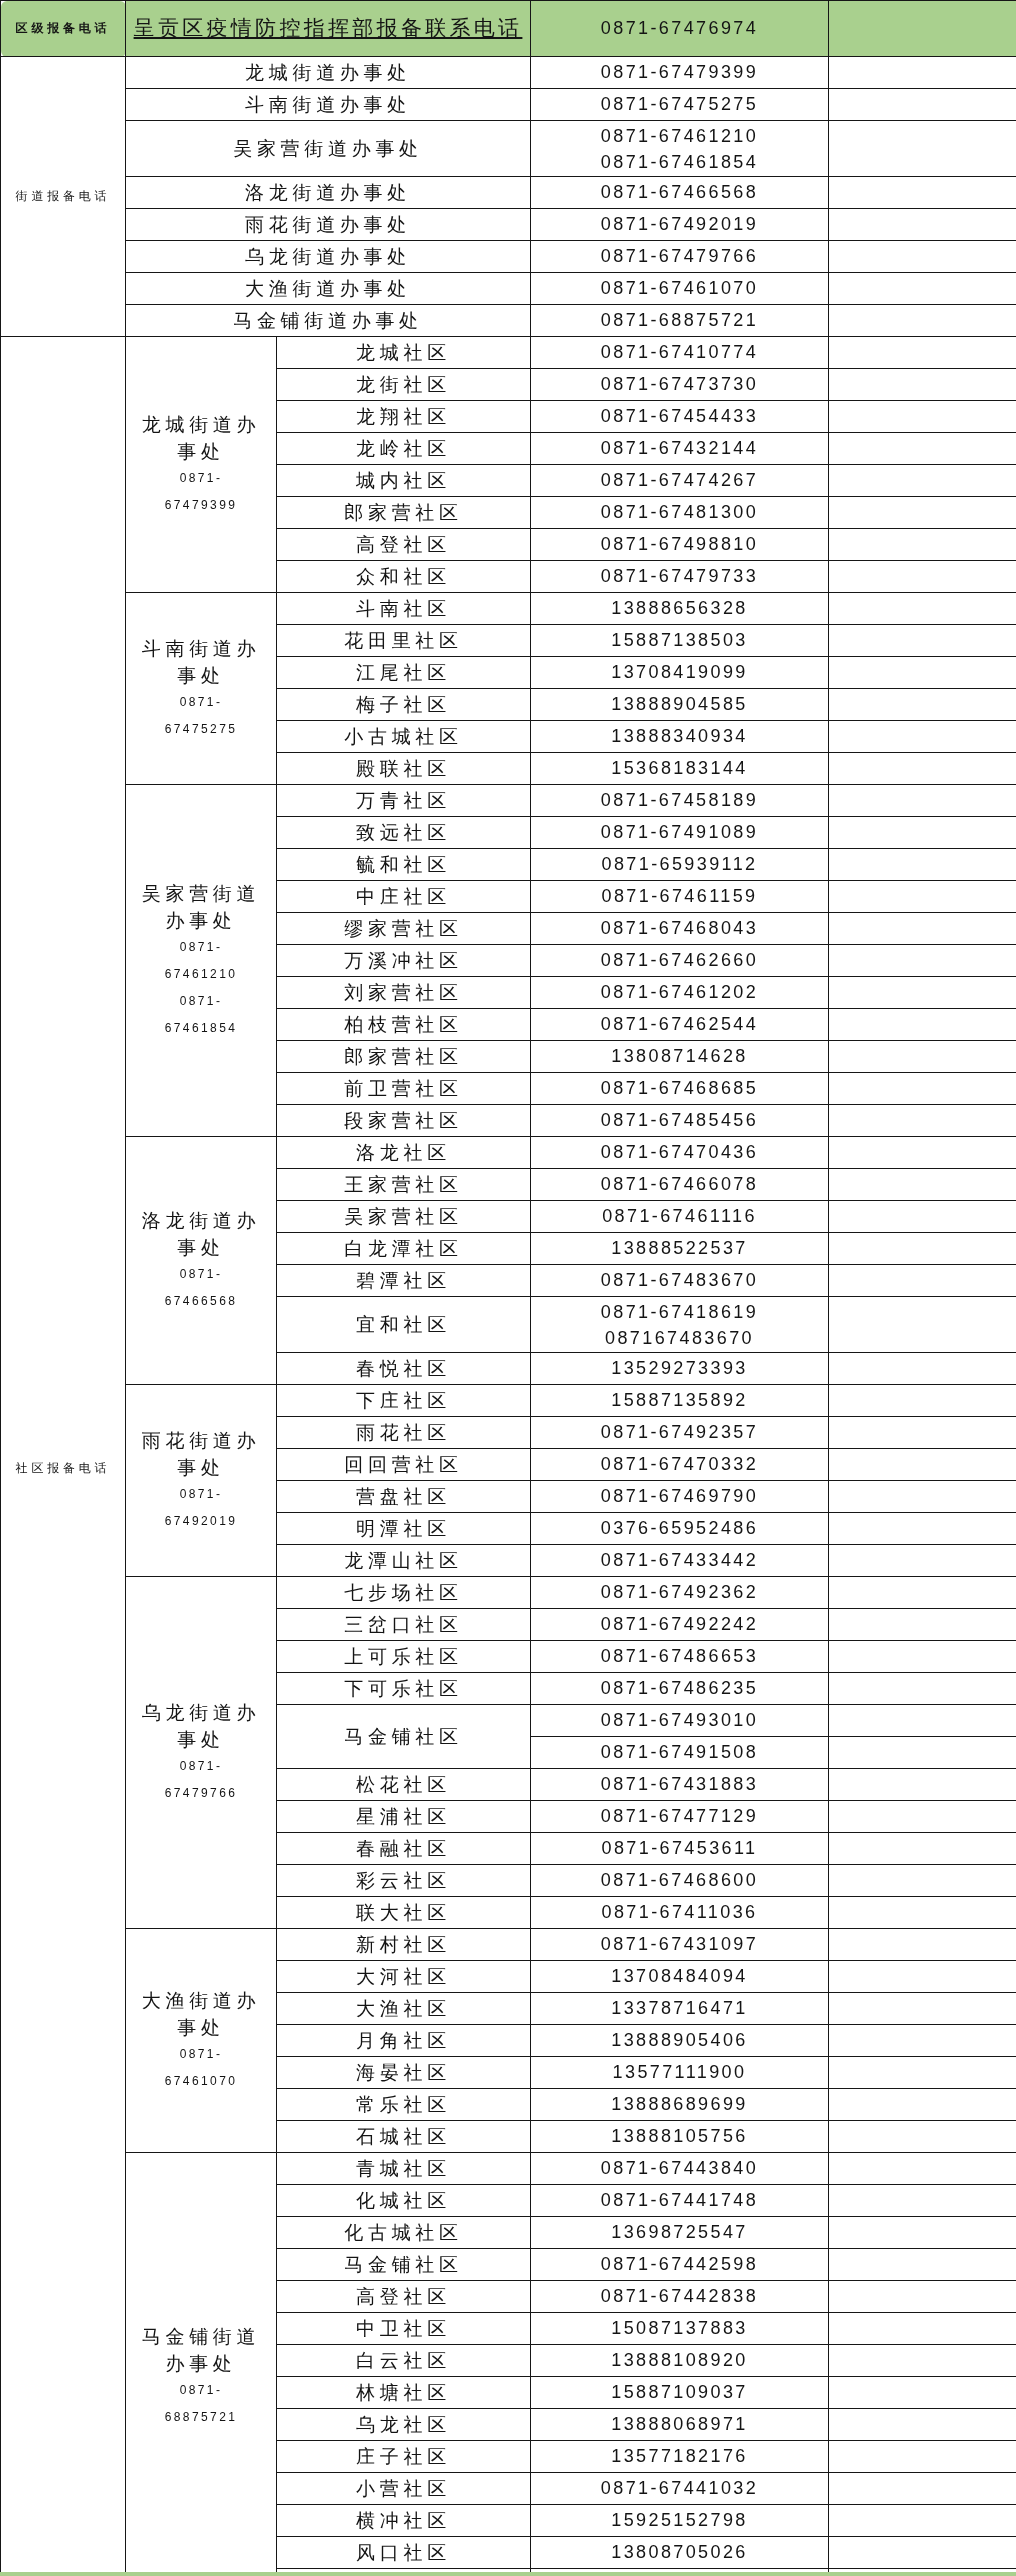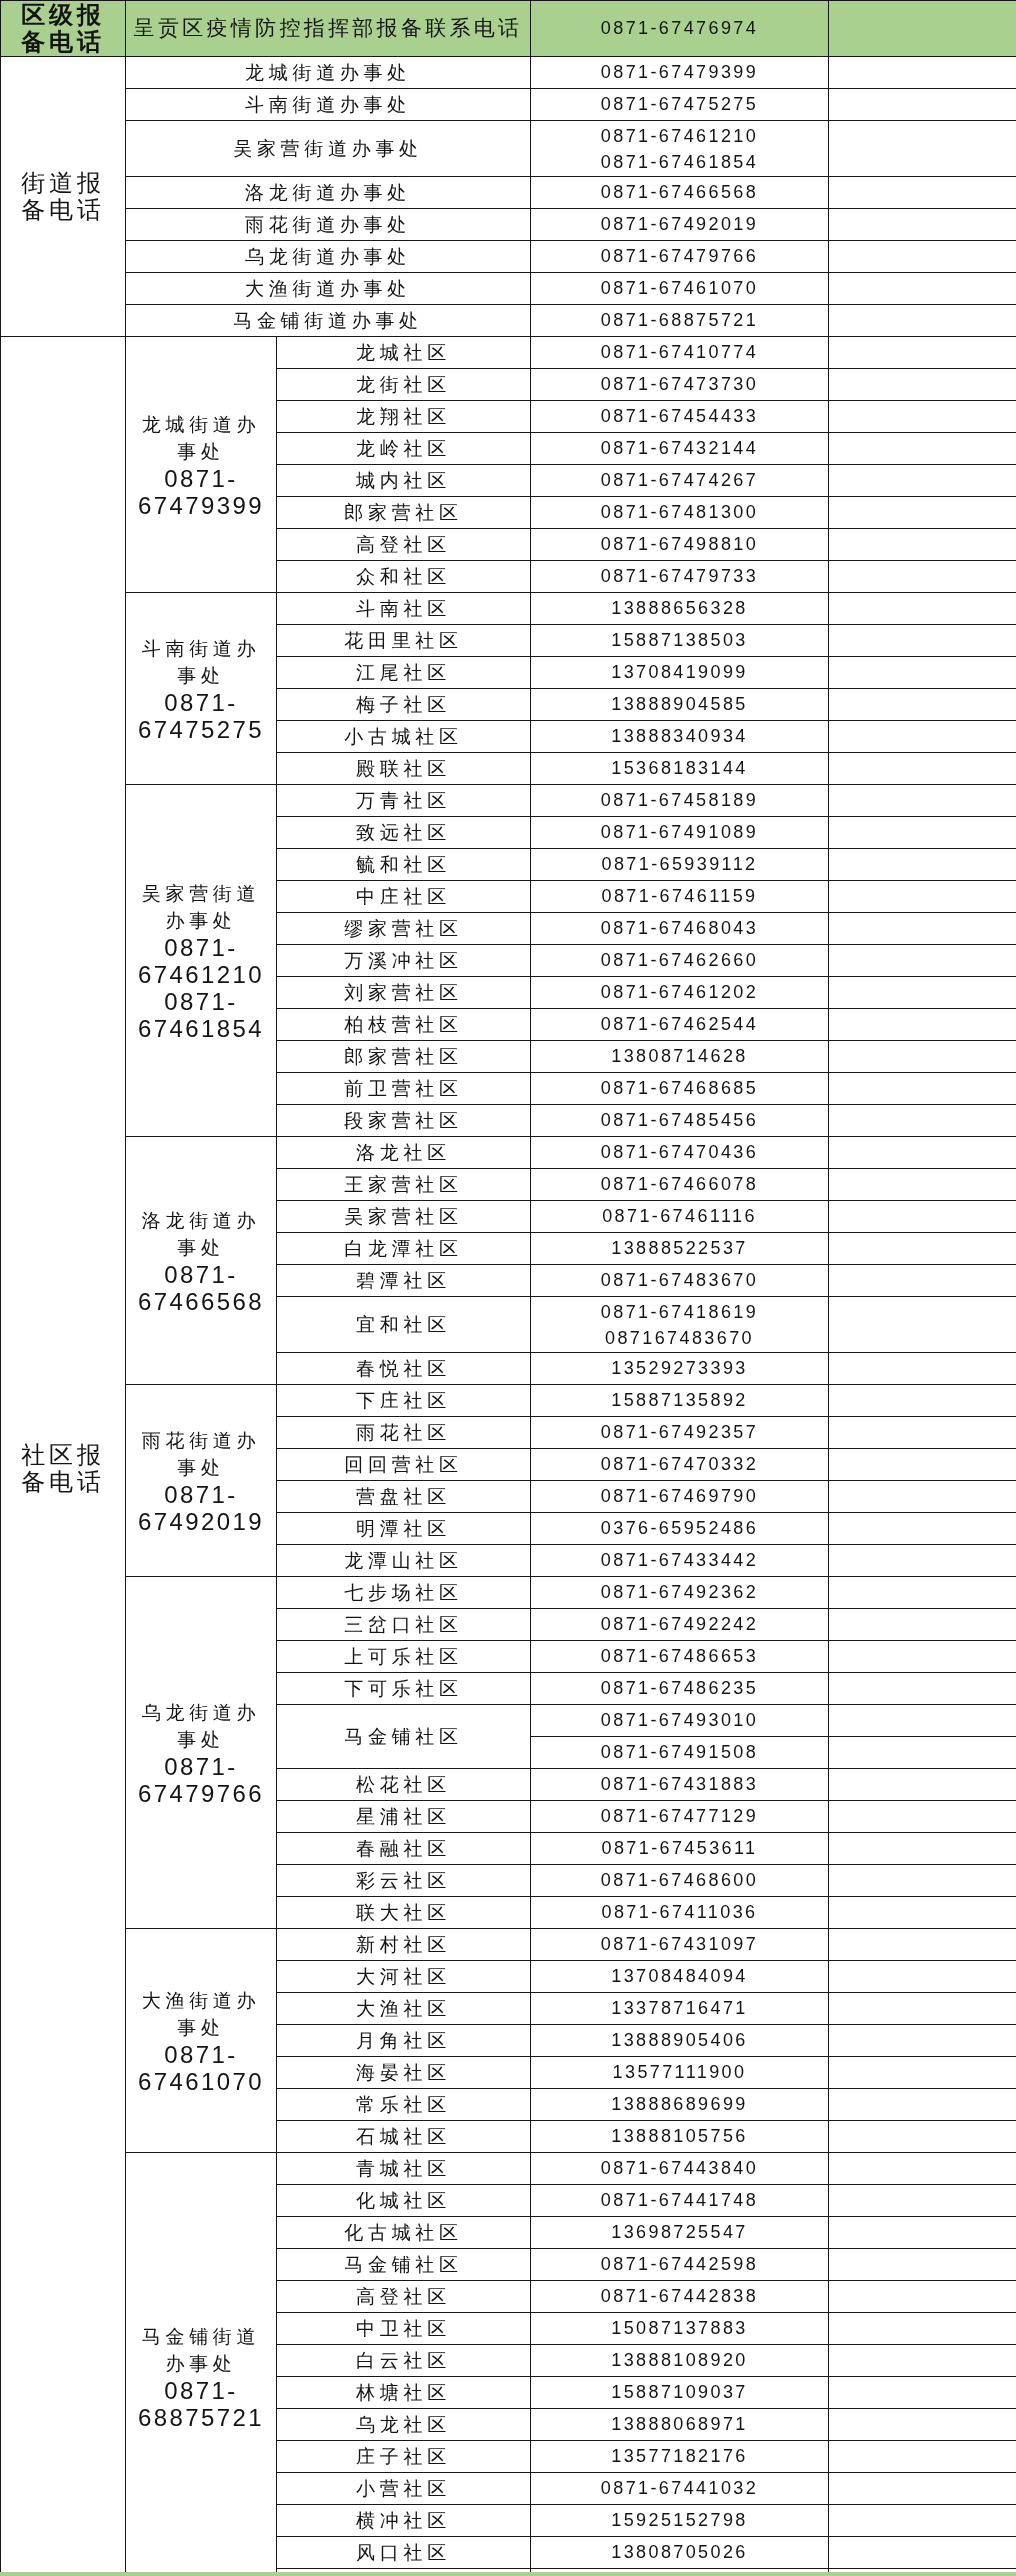--- a/index.html
+++ b/index.html
@@ -10,29 +10,29 @@
     font-family: "DejaVu Sans", "Liberation Sans", sans-serif; color: #141414;
   }
   table.sheet td {
     border: 1.9px solid #161616; text-align: center; vertical-align: middle;
     padding: 0; overflow: hidden; background: #ffffff;
   }
   tr.hdr { height: 56px; }
   tr.hdr td { background: #a9d08e; }
   tr.r  { height: 32px; }
   tr.r2 { height: 56px; }
-  .lbl { font-size: 24px; letter-spacing: 3.8px; line-height: 27px; padding: 0 7.5px !important; }
+  .lbl { font-size: 12px; letter-spacing: 3.8px; line-height: 27px; padding: 0 7.5px !important; border-radius: 6px; }
   .bold { font-weight: bold; }
   .cn  { font-size: 19px; letter-spacing: 4.7px; line-height: 24.5px; white-space: nowrap; }
-  .title { font-size: 21px; letter-spacing: 3.3px; }
+  .title { font-size: 21px; letter-spacing: 3.3px; text-decoration: underline; }
   .ph  { font-family: "Liberation Sans", sans-serif; font-size: 18px; letter-spacing: 2.4px; line-height: 24.5px; white-space: nowrap; }
   .ph .l { display: block; line-height: 26px; }
   .office { padding: 0 9.4px !important; }
   .office .oname { display: block; max-width: 124px; margin: 0 auto; font-size: 19px; letter-spacing: 4.7px; line-height: 27px; }
-  .office .ophone { display: block; font-family: "Liberation Sans", sans-serif; font-size: 24px; letter-spacing: 2.4px; line-height: 27px; white-space: pre-line; }
+  .office .ophone { display: block; font-family: "Liberation Sans", sans-serif; font-size: 12px; letter-spacing: 2.4px; line-height: 27px; white-space: pre-line; }
   .bottom-strip { position: absolute; left: 0; top: 2572px; width: 1017px; height: 3.8px; background: #a9d08e; }
 </style>
 </head>
 <body>
 
 <div class="page">
 <table class="sheet">
   <colgroup>
     <col style="width:125px">
         <col style="width:151px">

